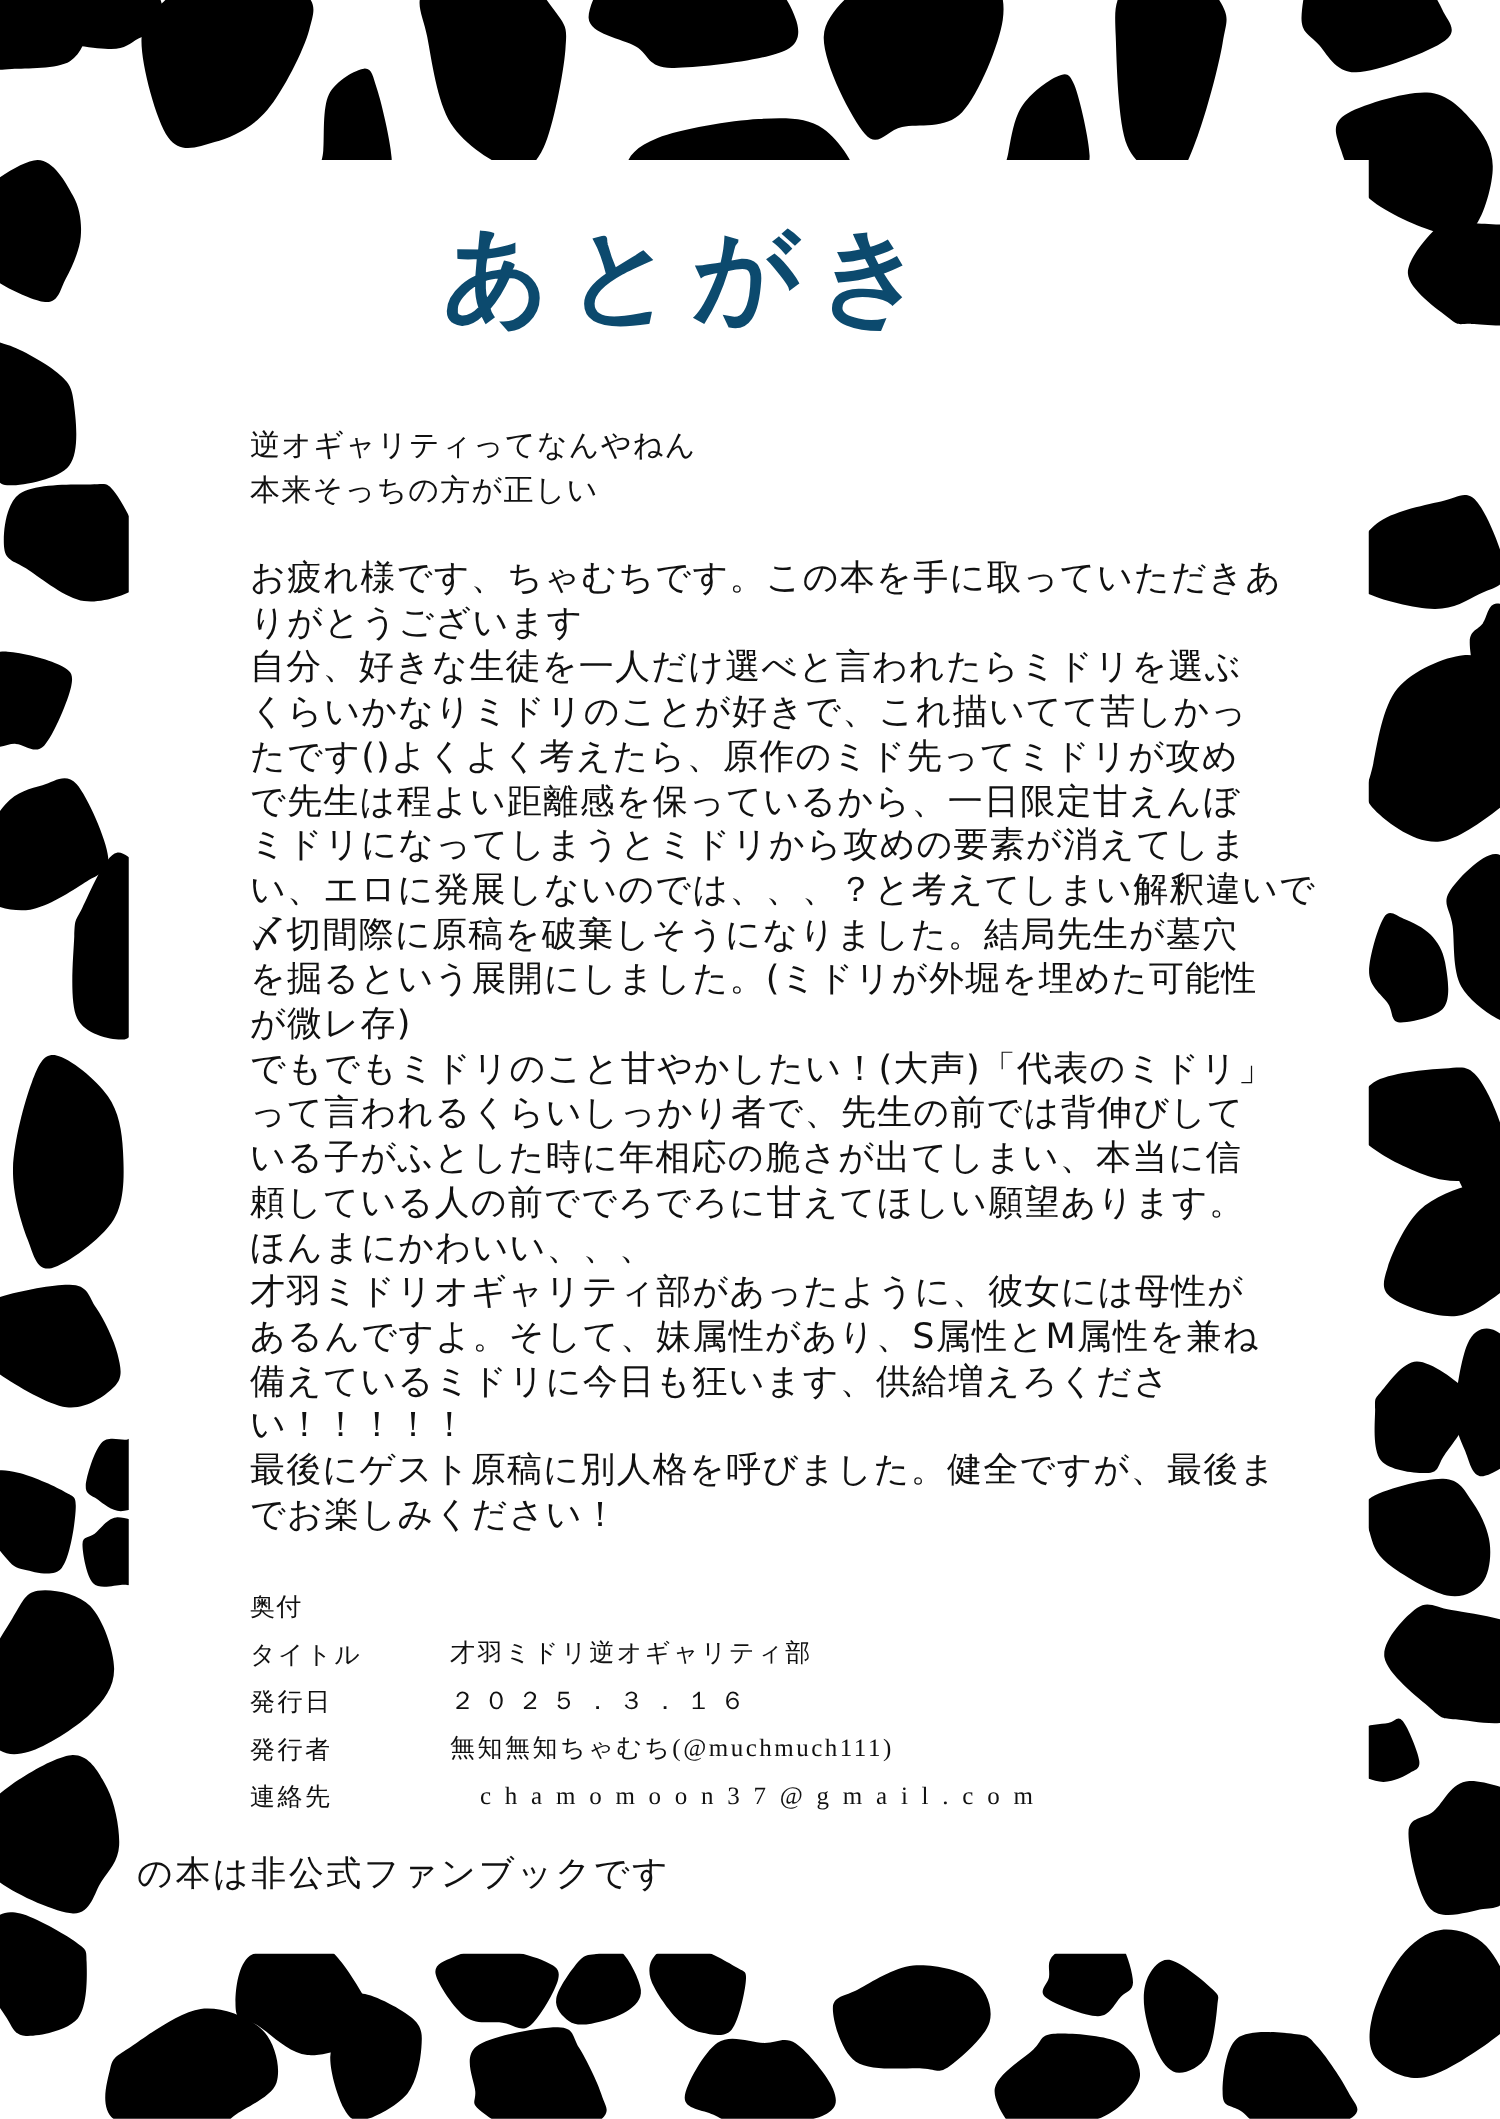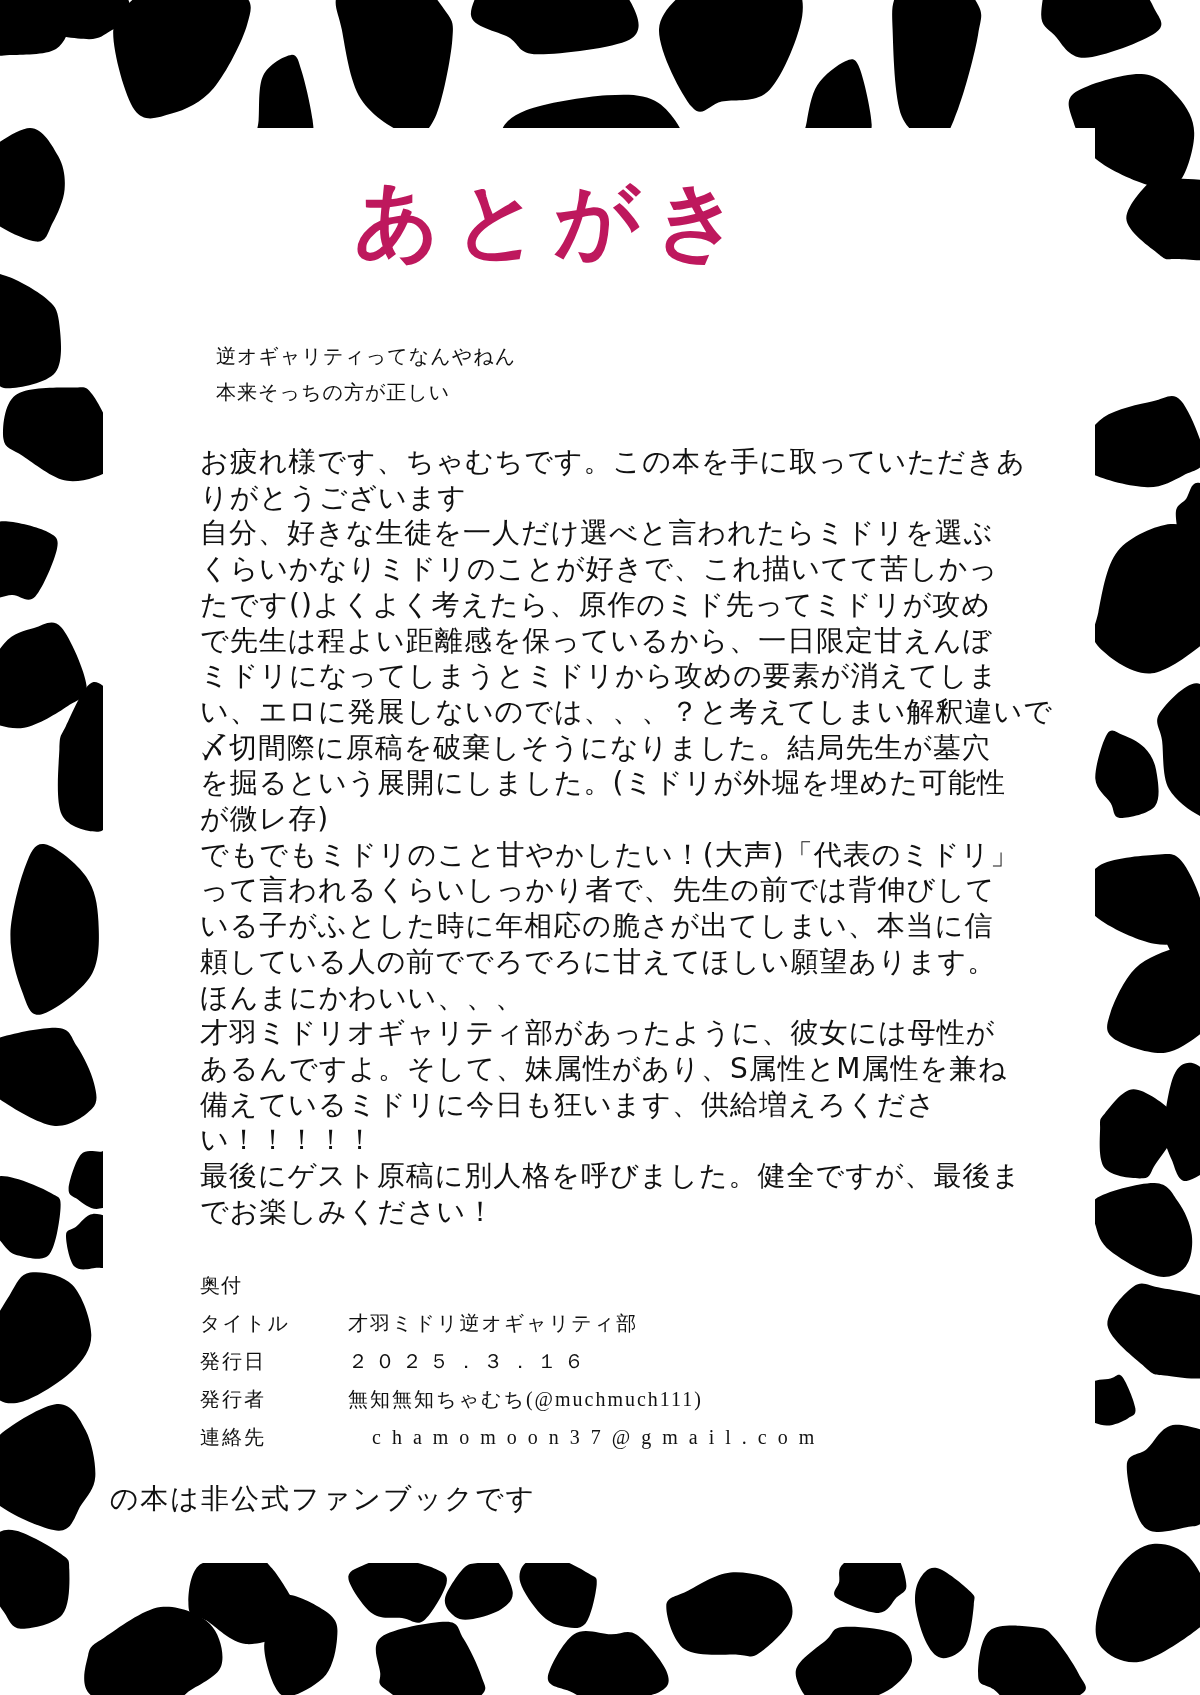--- a/index.html
+++ b/index.html
@@ -22,30 +22,30 @@
   }
   .title {
     position: absolute; top: 44px; left: 0; right: 0;
     margin: 0;
     text-align: center;
     transform: translateX(-45px);
     font-size: 84px;
     line-height: 1.15;
     font-weight: bold;
     letter-spacing: 14px;
-    color: #be185d;
+    color: #0c4a6e;
     white-space: nowrap;
   }
   .textcol { position: absolute; left: 97px; right: 60px; }
-  .intro   { top: 210px; font-size: 20px; line-height: 36px; margin-left: 16px; }
+  .intro   { top: 210px; font-size: 24px; line-height: 36px; }
   .bodytxt { top: 316px; font-size: 28px; line-height: 35.7px; }
   .colophon{ top: 1138px; font-size: 20px; line-height: 38px; }
   .ln { white-space: nowrap; letter-spacing: 1px; }
   .ln:empty::before { content: "\00a0"; }
-  .row { display: flex; white-space: nowrap; }
+  .row { display: flex; white-space: nowrap; gap: 12px; }
   .lbl { flex: 0 0 148px; letter-spacing: 2px; }
   .val { letter-spacing: 2px; font-family: Liberation Serif, serif; }
   .val-date  { letter-spacing: 7px; }
   .val-email { letter-spacing: 11px; margin-left: 24px; }
   .footer {
     position: absolute; top: 1352px; left: 0; right: 0;
     text-align: left;
     transform: translateX(-24px);
     font-size: 28px;
     letter-spacing: 2px;

